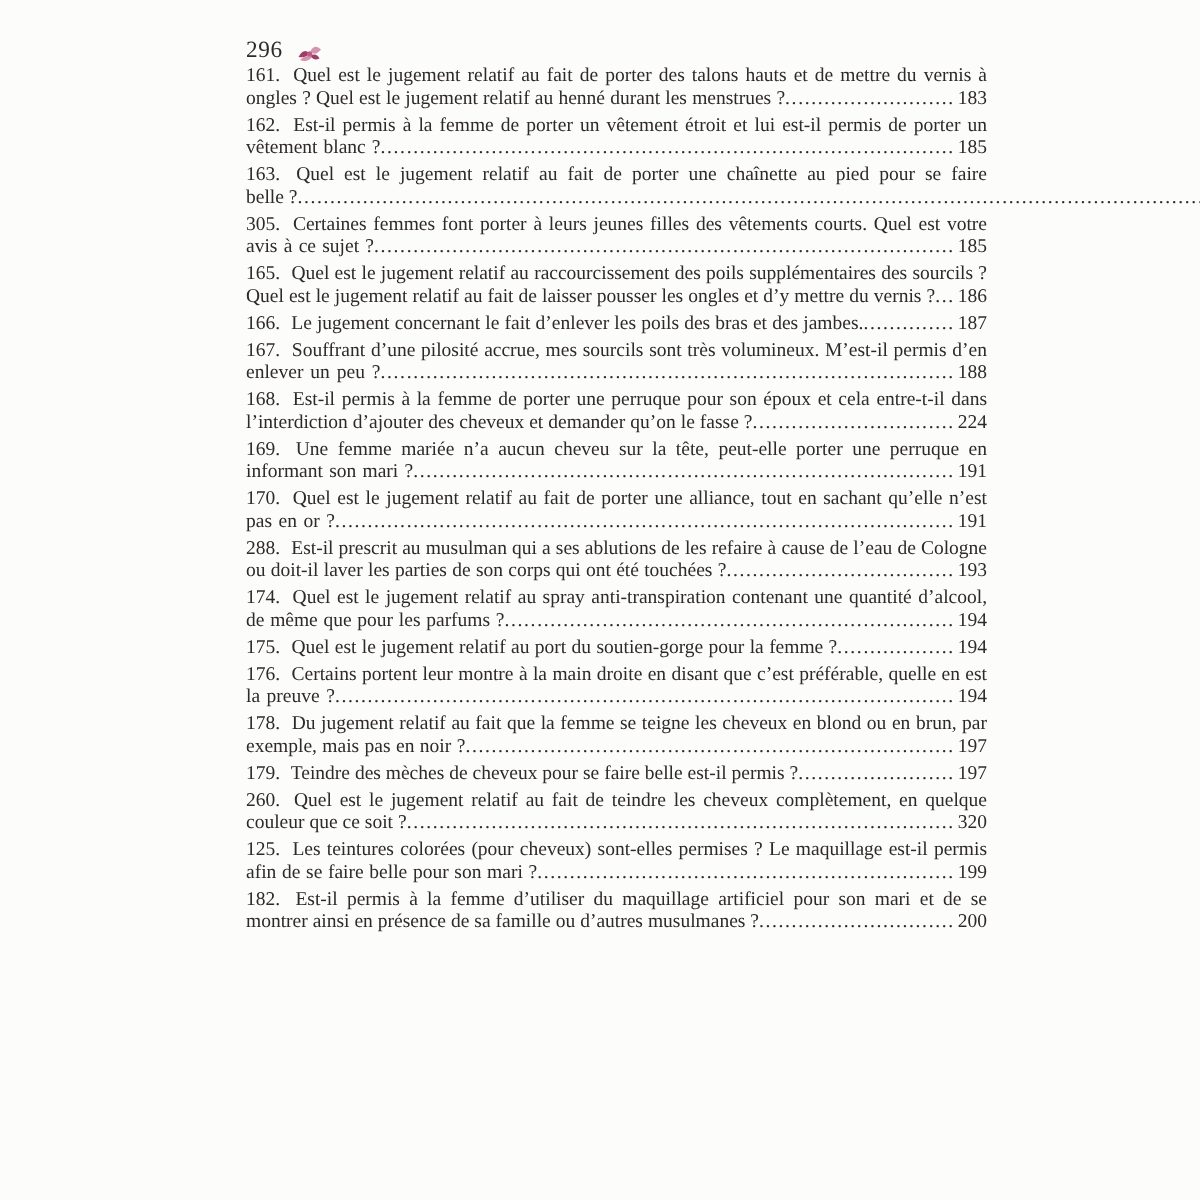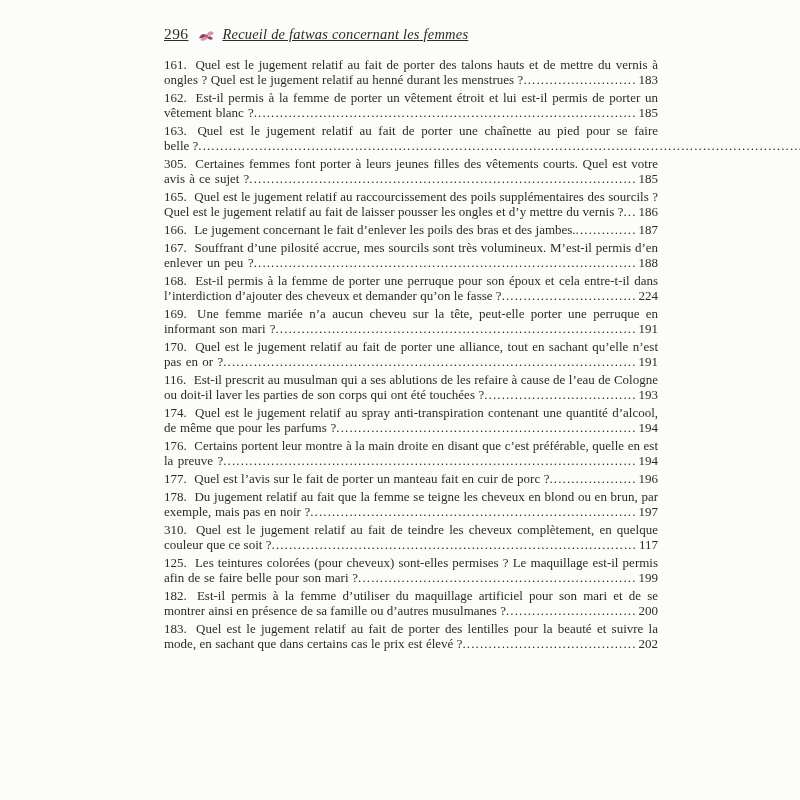--- a/index.html
+++ b/index.html
@@ -11,22 +11,20 @@
   .book-page {
     box-sizing: border-box;
     width: 800px; height: 800px;
     padding: 25px 142px 0 164px;
     font-family: "Liberation Serif", "DejaVu Serif", serif;
     color: #2e2a27;
   }
   .running-head {
     display: flex;
     align-items: center;
-    margin-bottom: 15px;
-    text-decoration: underline;
   }
   .folio {
     font-size: 15.5px;
     letter-spacing: 0.4px;
   }
   .ornament {
     display: inline-flex;
     align-self: center;
     margin: 2px 7px 0 10px;
   }
@@ -57,21 +55,20 @@
     <span class="folio">296</span>
     <span class="ornament">
       <svg width="17" height="13" viewBox="0 0 17 13" aria-hidden="true">
         <path d="M1 9 Q4 3 8 6 Q7 10 1 9 Z" fill="#9c3f66"></path>
         <path d="M16 4 Q12 0 9 5 Q12 9 16 4 Z" fill="#d494af"></path>
         <path d="M2 11 Q7 13 10 9 Q6 7 2 11 Z" fill="#d494af"></path>
         <path d="M15 10 Q11 12 9 8 Q13 6 15 10 Z" fill="#9c3f66"></path>
         <circle cx="8.5" cy="7" r="1.8" fill="#bb5d86"></circle>
       </svg>
     </span>
-    <span class="running-title">Recueil de fatwas concernant les femmes</span>
   </header>
 
   <main class="toc">
   <p class="entry"><span class="num">161.</span> <span class="text">Quel est le jugement relatif au fait de porter des talons hauts et de mettre du vernis à ongles&nbsp;? Quel est le jugement relatif au henné durant les menstrues&nbsp;?</span><span class="dots">..........................</span><span class="pnum">183</span></p>
 
   <p class="entry"><span class="num">162.</span> <span class="text">Est-il permis à la femme de porter un vêtement étroit et lui est-il permis de porter un vêtement blanc&nbsp;?</span><span class="dots">........................................................................................</span><span class="pnum">185</span></p>
 
   <p class="entry"><span class="num">163.</span> <span class="text">Quel est le jugement relatif au fait de porter une chaînette au pied pour se faire belle&nbsp;?</span><span class="dots">....................................................................................................................................................................................................................................................................................................................................................................................................................................................................................................................</span></p>
 
   <p class="entry"><span class="num">305.</span> <span class="text">Certaines femmes font porter à leurs jeunes filles des vêtements courts. Quel est votre avis à ce sujet&nbsp;?</span><span class="dots">.........................................................................................</span><span class="pnum">185</span></p>
@@ -82,34 +79,34 @@
 
   <p class="entry"><span class="num">167.</span> <span class="text">Souffrant d’une pilosité accrue, mes sourcils sont très volumineux. M’est-il permis d’en enlever un peu&nbsp;?</span><span class="dots">........................................................................................</span><span class="pnum">188</span></p>
 
   <p class="entry"><span class="num">168.</span> <span class="text">Est-il permis à la femme de porter une perruque pour son époux et cela entre-t-il dans l’interdiction d’ajouter des cheveux et demander qu’on le fasse&nbsp;?</span><span class="dots">...............................</span><span class="pnum">224</span></p>
 
   <p class="entry"><span class="num">169.</span> <span class="text">Une femme mariée n’a aucun cheveu sur la tête, peut-elle porter une perruque en informant son mari&nbsp;?</span><span class="dots">...................................................................................</span><span class="pnum">191</span></p>
 
   <p class="entry"><span class="num">170.</span> <span class="text">Quel est le jugement relatif au fait de porter une alliance, tout en sachant qu’elle n’est pas en or&nbsp;?</span><span class="dots">...............................................................................................</span><span class="pnum">191</span></p>
 
 
-  <p class="entry"><span class="num">116.</span> <span class="text">Est-il prescrit au musulman qui a ses ablutions de les refaire à cause de l’eau de Cologne ou doit-il laver les parties de son corps qui ont été touchées&nbsp;?</span><span class="dots">...................................</span><span class="pnum">193</span></p>
+  <p class="entry"><span class="num">288.</span> <span class="text">Est-il prescrit au musulman qui a ses ablutions de les refaire à cause de l’eau de Cologne ou doit-il laver les parties de son corps qui ont été touchées&nbsp;?</span><span class="dots">...................................</span><span class="pnum">193</span></p>
 
 
   <p class="entry"><span class="num">174.</span> <span class="text">Quel est le jugement relatif au spray anti-transpiration contenant une quantité d’alcool, de même que pour les parfums&nbsp;?</span><span class="dots">.....................................................................</span><span class="pnum">194</span></p>
 
+  <p class="entry"><span class="num">175.</span> <span class="text">Quel est le jugement relatif au port du soutien-gorge pour la femme&nbsp;?</span><span class="dots">..................</span><span class="pnum">194</span></p>
 
   <p class="entry"><span class="num">176.</span> <span class="text">Certains portent leur montre à la main droite en disant que c’est préférable, quelle en est la preuve&nbsp;?</span><span class="dots">...............................................................................................</span><span class="pnum">194</span></p>
 
-  <p class="entry"><span class="num">177.</span> <span class="text">Quel est l’avis sur le fait de porter un manteau fait en cuir de porc&nbsp;?</span><span class="dots">....................</span><span class="pnum">196</span></p>
 
   <p class="entry"><span class="num">178.</span> <span class="text">Du jugement relatif au fait que la femme se teigne les cheveux en blond ou en brun, par exemple, mais pas en noir&nbsp;?</span><span class="dots">...........................................................................</span><span class="pnum">197</span></p>
 
+  <p class="entry"><span class="num">179.</span> <span class="text">Teindre des mèches de cheveux pour se faire belle est-il permis&nbsp;?</span><span class="dots">........................</span><span class="pnum">197</span></p>
 
-  <p class="entry"><span class="num">310.</span> <span class="text">Quel est le jugement relatif au fait de teindre les cheveux complètement, en quelque couleur que ce soit&nbsp;?</span><span class="dots">....................................................................................</span><span class="pnum">117</span></p>
+  <p class="entry"><span class="num">260.</span> <span class="text">Quel est le jugement relatif au fait de teindre les cheveux complètement, en quelque couleur que ce soit&nbsp;?</span><span class="dots">....................................................................................</span><span class="pnum">320</span></p>
 
   <p class="entry"><span class="num">125.</span> <span class="text">Les teintures colorées (pour cheveux) sont-elles permises&nbsp;? Le maquillage est-il permis afin de se faire belle pour son mari&nbsp;?</span><span class="dots">................................................................</span><span class="pnum">199</span></p>
 
   <p class="entry"><span class="num">182.</span> <span class="text">Est-il permis à la femme d’utiliser du maquillage artificiel pour son mari et de se montrer ainsi en présence de sa famille ou d’autres musulmanes&nbsp;?</span><span class="dots">..............................</span><span class="pnum">200</span></p>
 
-  <p class="entry"><span class="num">183.</span> <span class="text">Quel est le jugement relatif au fait de porter des lentilles pour la beauté et suivre la mode, en sachant que dans certains cas le prix est élevé&nbsp;?</span><span class="dots">........................................</span><span class="pnum">202</span></p>
 </main>
 </div>
 
 </body></html>

